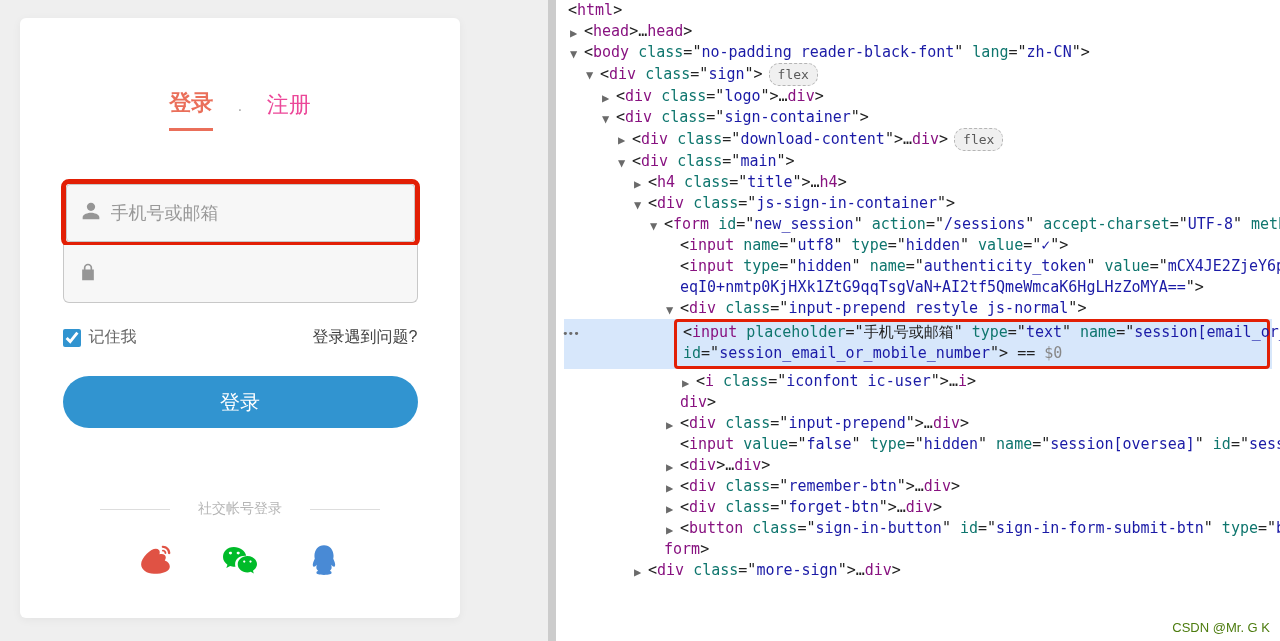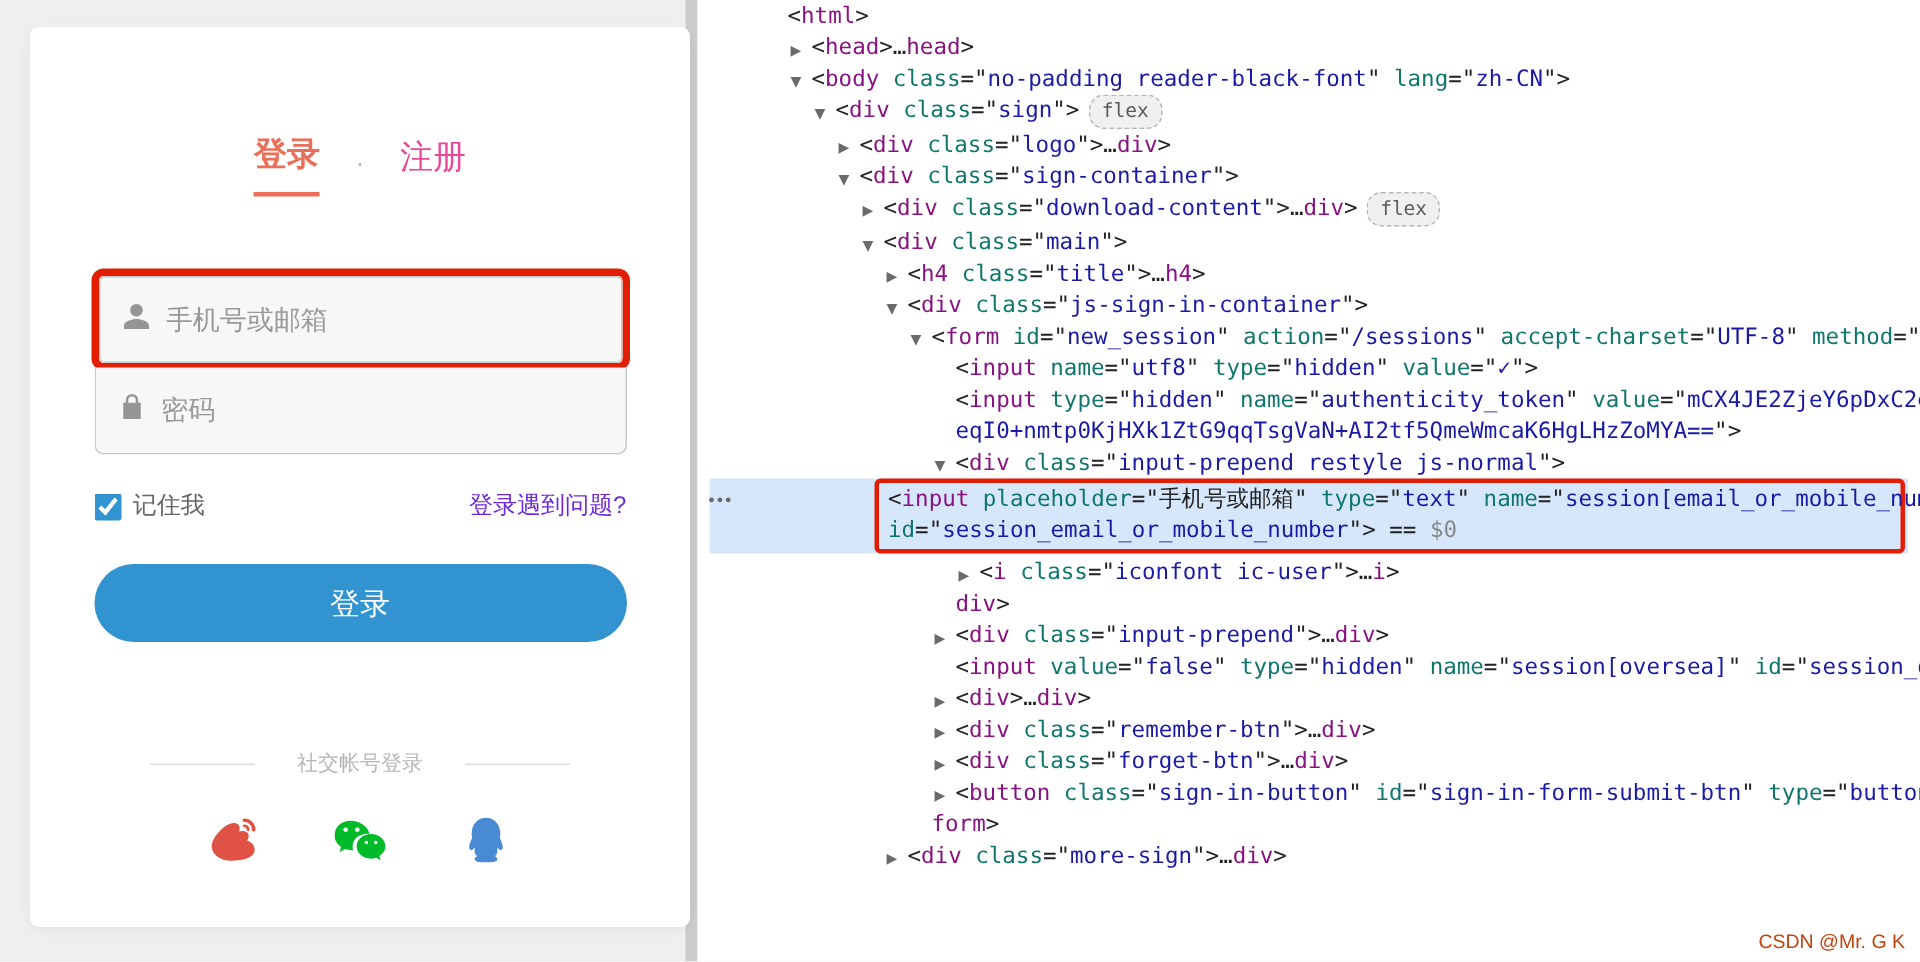--- a/index.html
+++ b/index.html
@@ -5,21 +5,21 @@
     * { margin: 0; padding: 0; box-sizing: border-box; }
     body {
       font-family: -apple-system, "Helvetica Neue", Arial, "Microsoft YaHei", sans-serif;
       background: #f5f5f5;
       width: 1280px;
       height: 641px;
       overflow: hidden;
       display: flex;
     }
     .login-panel {
-      width: 465px;
+      width: 556px;
       height: 641px;
       background: #efefef;
       padding: 18px 20px;
       border-right: 8px solid #ccc;
     }
     .login-card {
       background: #fff;
       width: 440px;
       height: 600px;
       border-radius: 6px;
@@ -81,21 +81,21 @@
       width: 355px;
       display: flex;
       justify-content: space-between;
       align-items: center;
       margin-top: 24px;
       font-size: 16px;
       color: #666;
     }
     .remember { display: flex; align-items: center; gap: 8px; }
     .remember input { width: 18px; height: 18px; accent-color: #3194d0; }
-    .forget { color: #6d28d9; cursor: pointer; }
+    .forget { color: #404040; cursor: pointer; }
     .login-btn {
       margin-top: 28px;
       width: 355px;
       height: 52px;
       background: #3194d0;
       border: none;
       border-radius: 30px;
       color: #fff;
       font-size: 20px;
       cursor: pointer;
@@ -124,21 +124,21 @@
       flex: 1;
       background: #fff;
       font-family: Consolas, Monaco, monospace;
       font-size: 15px;
       line-height: 21px;
       color: #222;
       padding: 0 8px;
       white-space: pre;
       overflow: hidden;
     }
-    .row { padding: 0 0 0 8px; position: relative; margin-left: 48px; }
+    .row { padding: 0 0 0 8px; position: relative; }
     .row .ar { position: absolute; left: -7px; top: 2px; color: #6a6a6a; font-size: 12px; }
     .punct { color: #222; }
     .tagn { color: #881280; }
     .attrn { color: #0f766e; }
     .attrv { color: #1a1aa6; }
     .comment { color: #236e25; }
     .flexbadge {
       display: inline-block;
       background: #f0f0f0;
       border: 1px dashed #b5b5b5;
@@ -156,21 +156,21 @@
       padding: 0 6px 2px 6px;
       background: #d7e7fb;
     }
     .ellips { color: #6a6a6a; position:absolute; left:-2px; top:4px; font-size:11px; letter-spacing:-1px; }
     .dollar { color: #888; }
     .watermark {
       position: fixed;
       right: 10px;
       bottom: 6px;
       font-size: 13px;
-      color: #c2410c;
+      color: #4d7c0f;
       font-family: Arial;
     }
   </style>
 </head>
 <body>
 
 <div class="login-panel">
   <div class="login-card">
     <div class="tabs">
       <div class="tab active">登录</div>
@@ -188,21 +188,20 @@
           </span>
           <input class="input" type="text" placeholder="手机号或邮箱" style="">
         </div>
       </div>
       <div class="input-row second">
         <span class="input-icon">
           <svg width="20" height="20" viewBox="0 0 24 24" fill="#969696">
               <path d="M17 9V7a5 5 0 10-10 0v2H5v13h14V9h-2zM9 7a3 3 0 116 0v2H9V7z"></path>
             </svg>
         </span>
-        <input class="input" type="password" placeholder="密码" style="">
       </div>
     </div>
 
     <div class="options-row">
       <label class="remember">
         <input type="checkbox" checked="" style="">
         <span>记住我</span>
       </label>
       <span class="forget">登录遇到问题?</span>
     </div>

